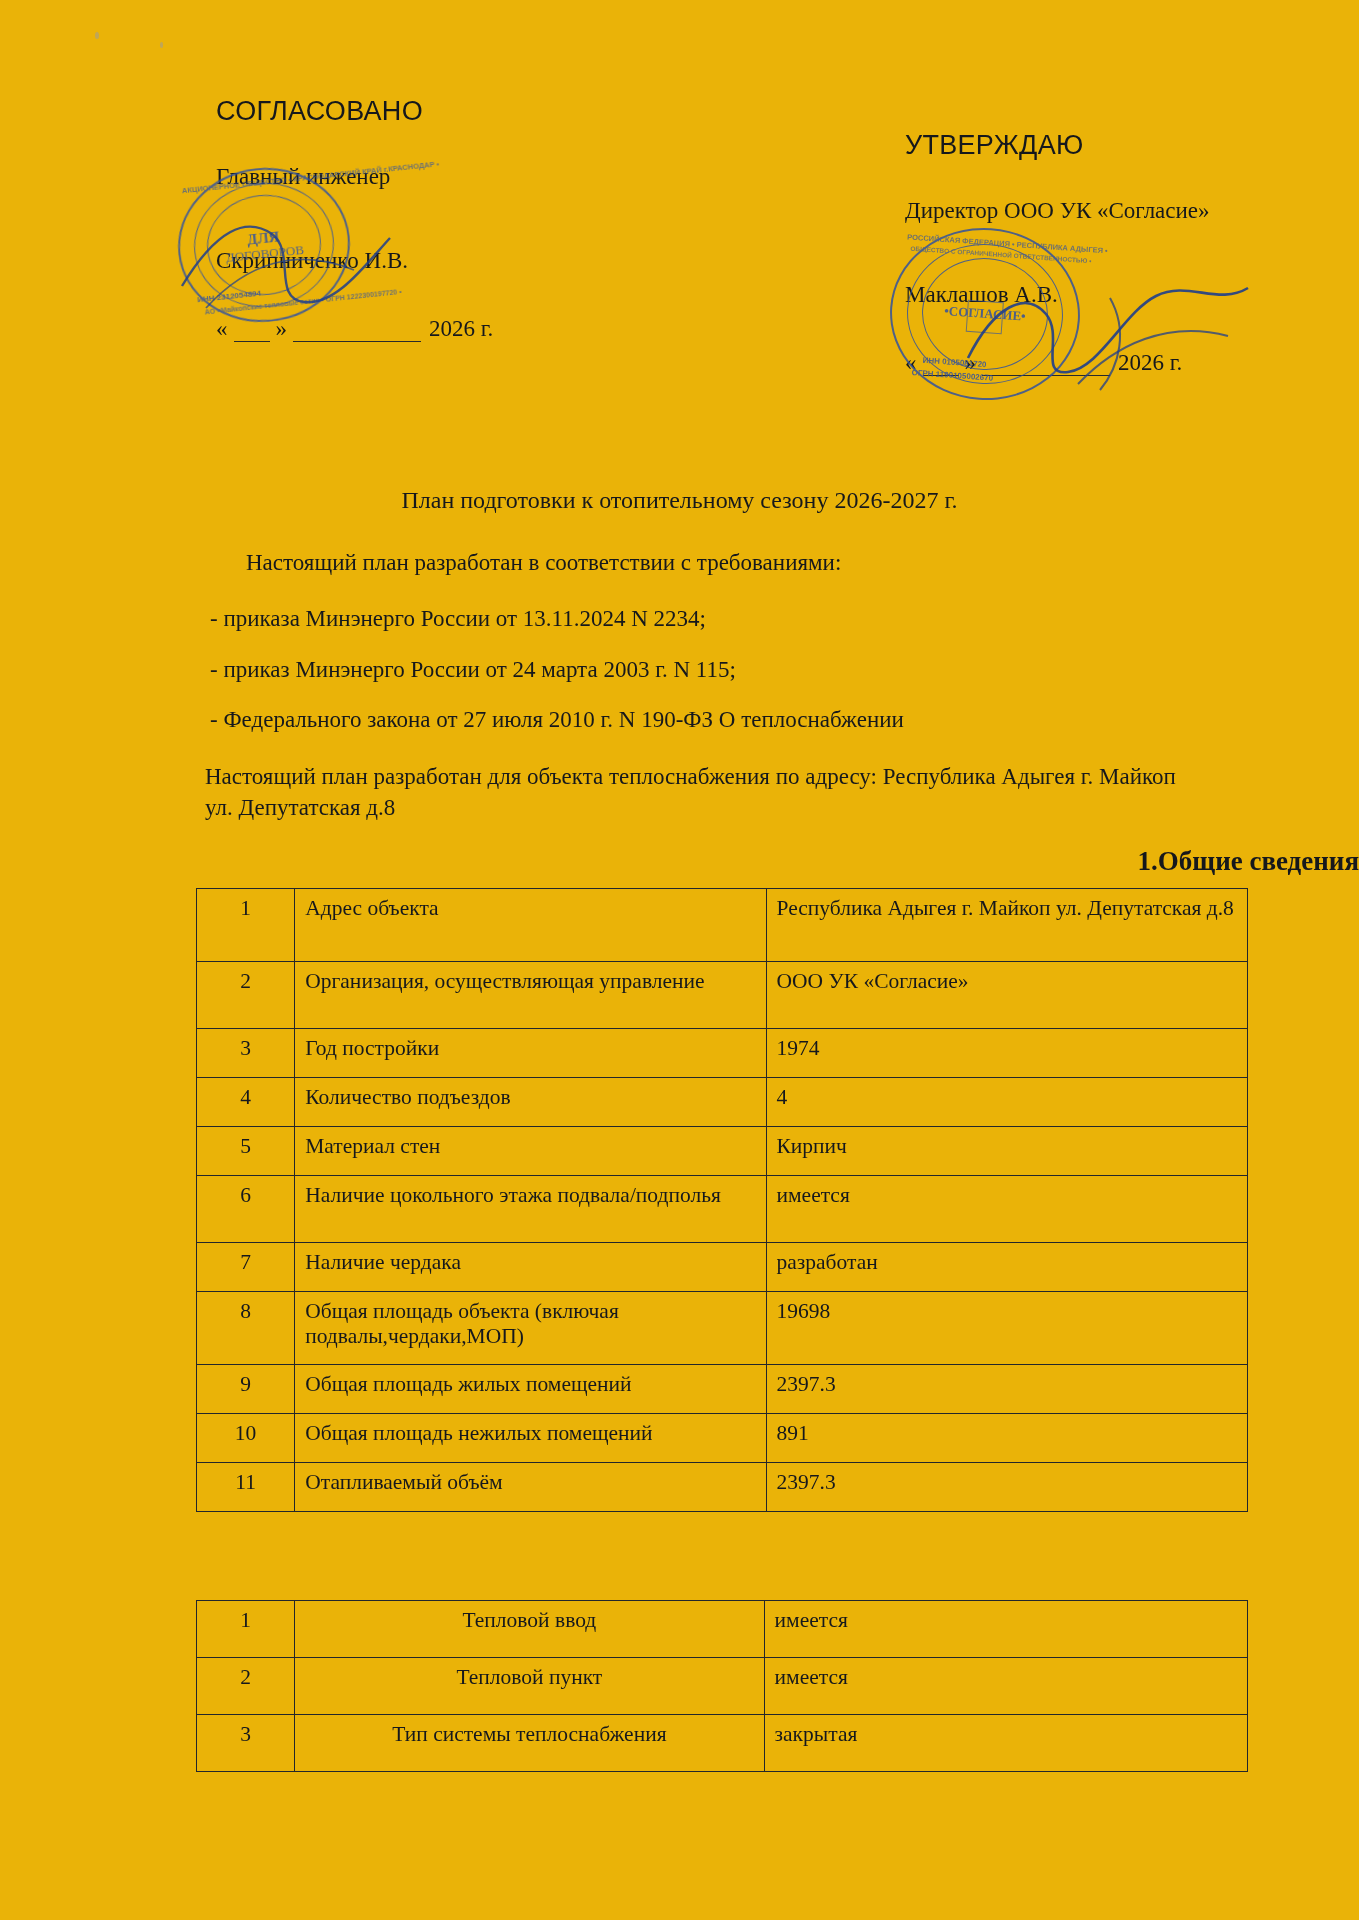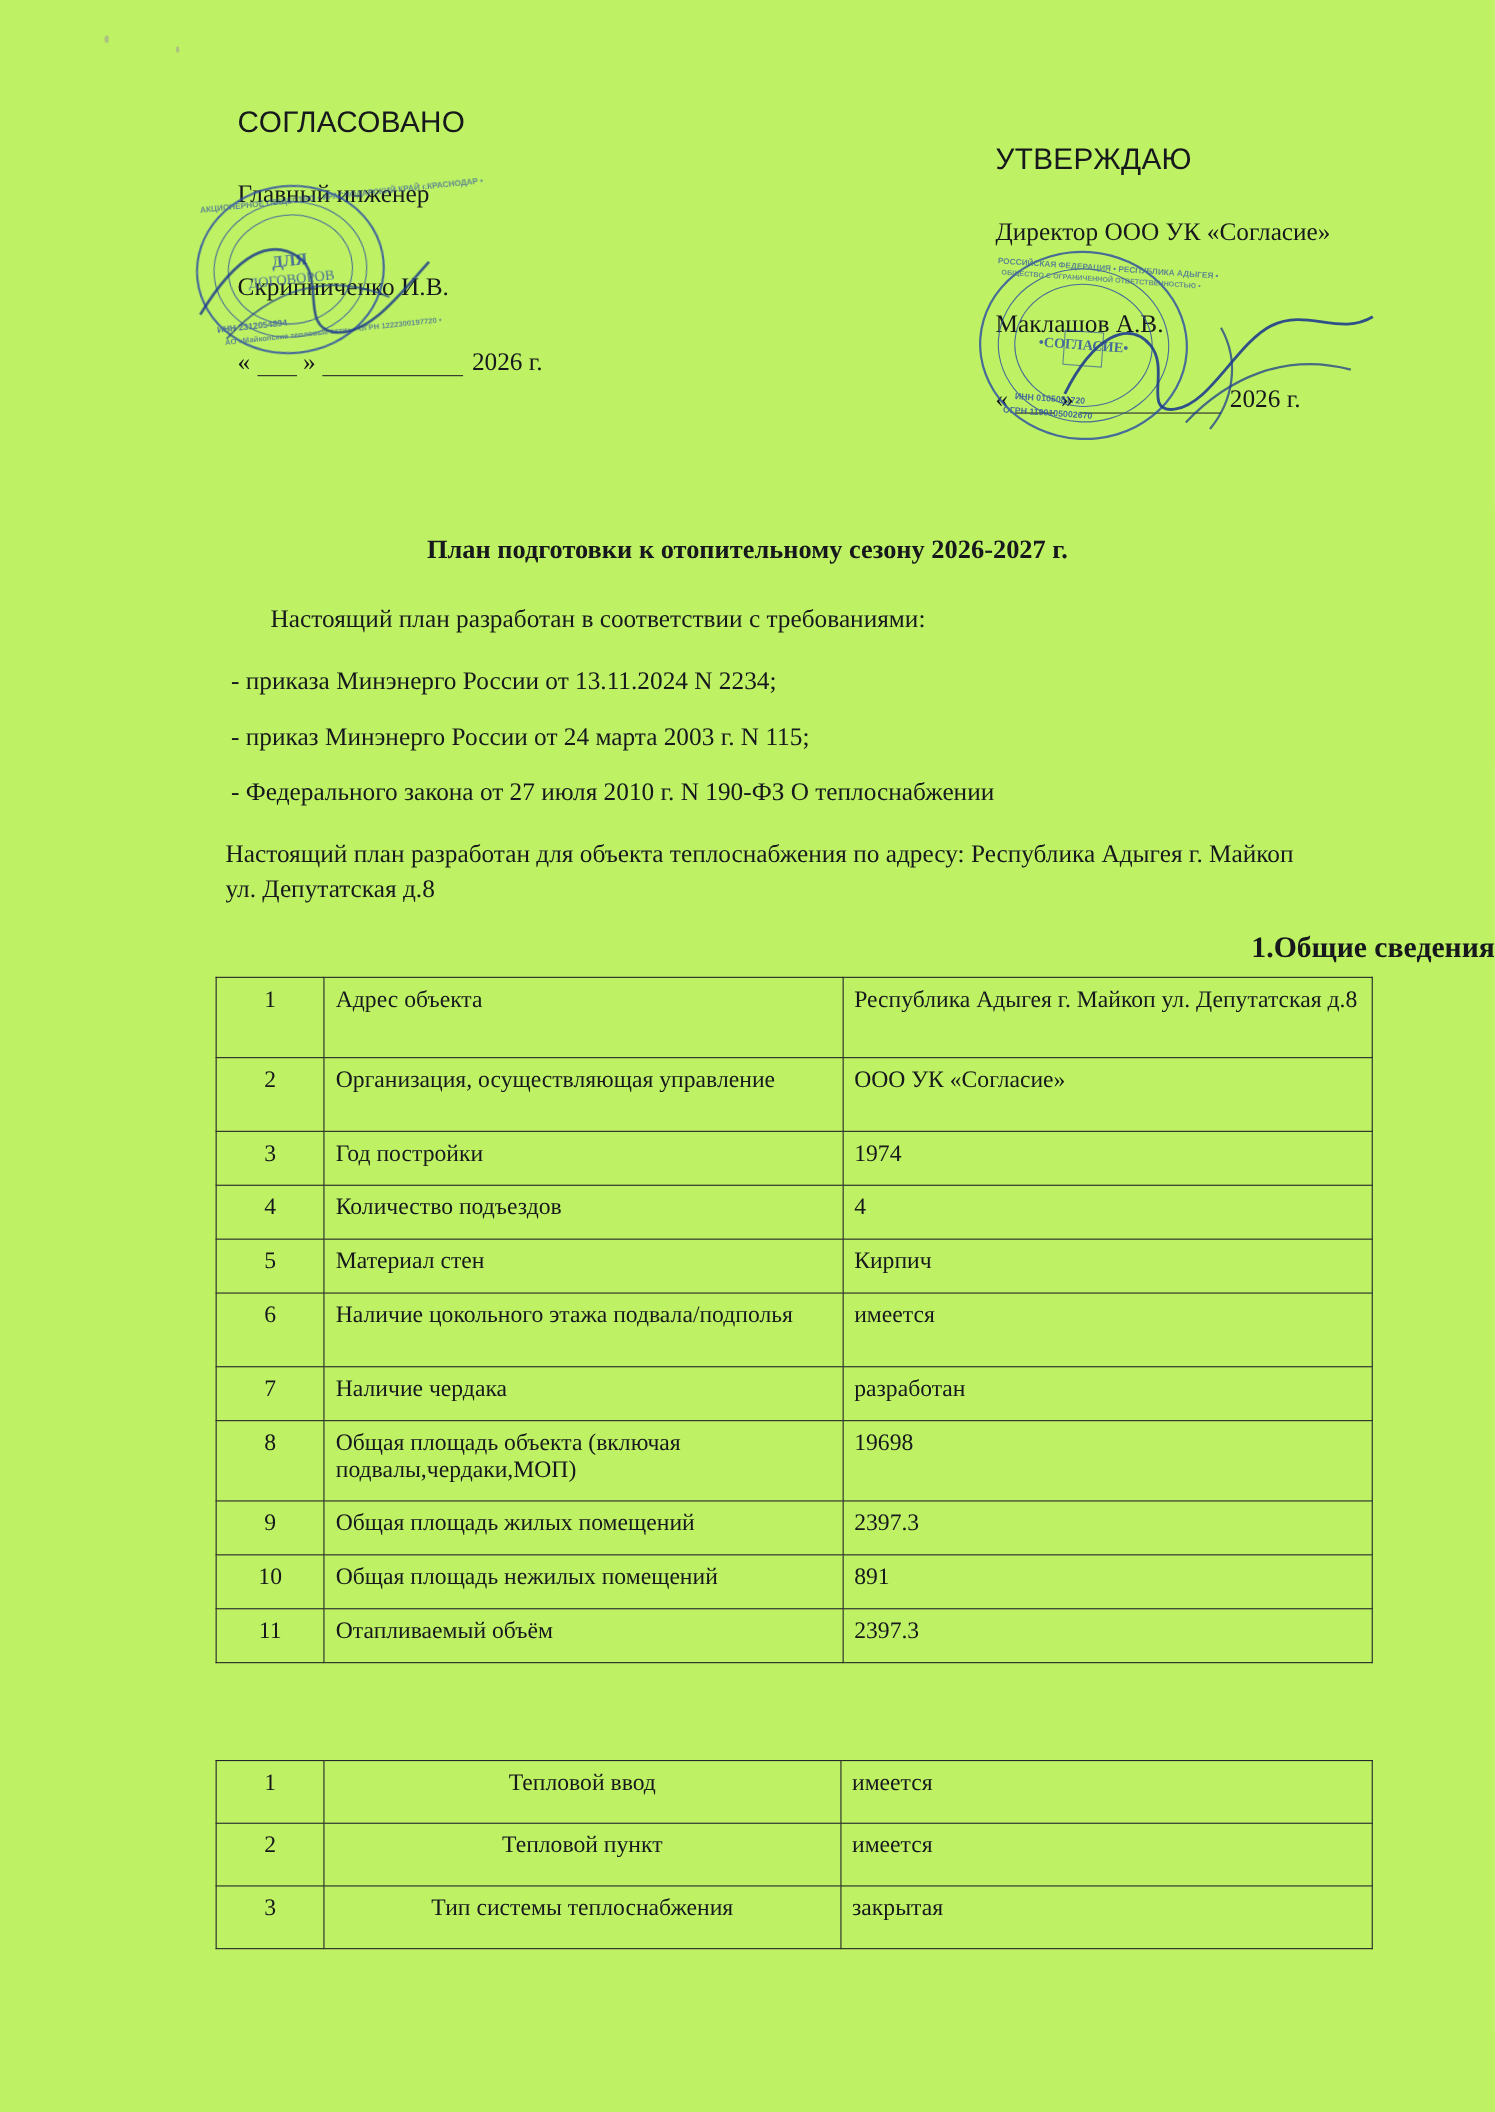--- a/index.html
+++ b/index.html
@@ -14,21 +14,21 @@
     font-family: "Liberation Serif", serif;
     color: #16181c;
     overflow: hidden;
   }
 
   .page {
     position: absolute;
     left: 0; top: 0;
     width: 1359px;
     height: 1920px;
-    background: #bef264;
+    background: #eab308;
   }
 
   
   .speck {
     position: absolute;
     background: #9a9a9a;
     opacity: .55;
     border-radius: 50%;
   }
 
@@ -118,21 +118,21 @@
     pointer-events: none;
   }
 
   
   .doc-title {
     position: absolute;
     left: 0; right: 0;
     top: 487px;
     text-align: center;
     font-size: 24px;
-    font-weight: bold;
+    font-weight: normal;
   }
   .para {
     position: absolute;
     font-size: 23px;
     line-height: 1.34;
   }
   .p1 { left: 210px; top: 548px; margin-left: 36px; }
   .p2 { left: 210px; top: 604px; }
   .p3 { left: 210px; top: 655px; }
   .p4 { left: 210px; top: 705px; }

